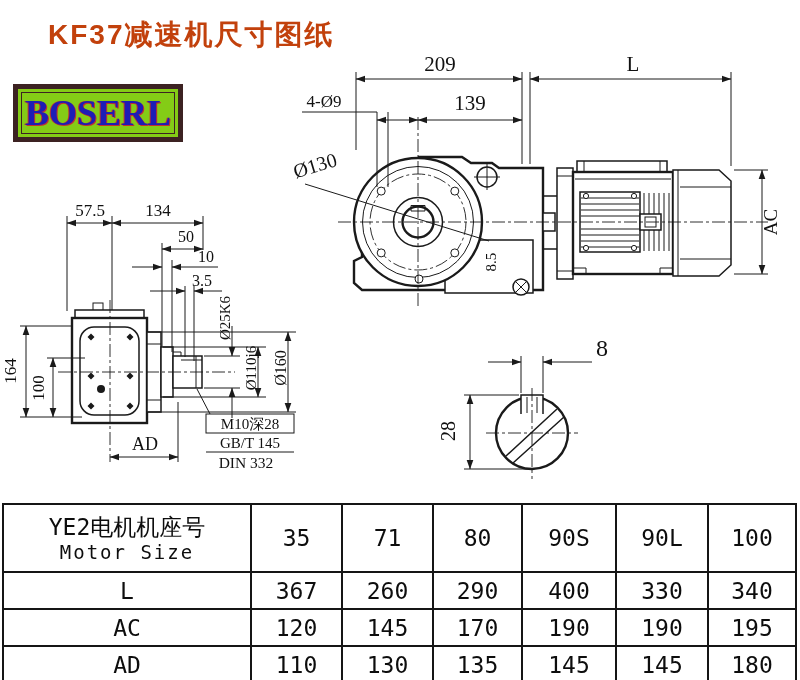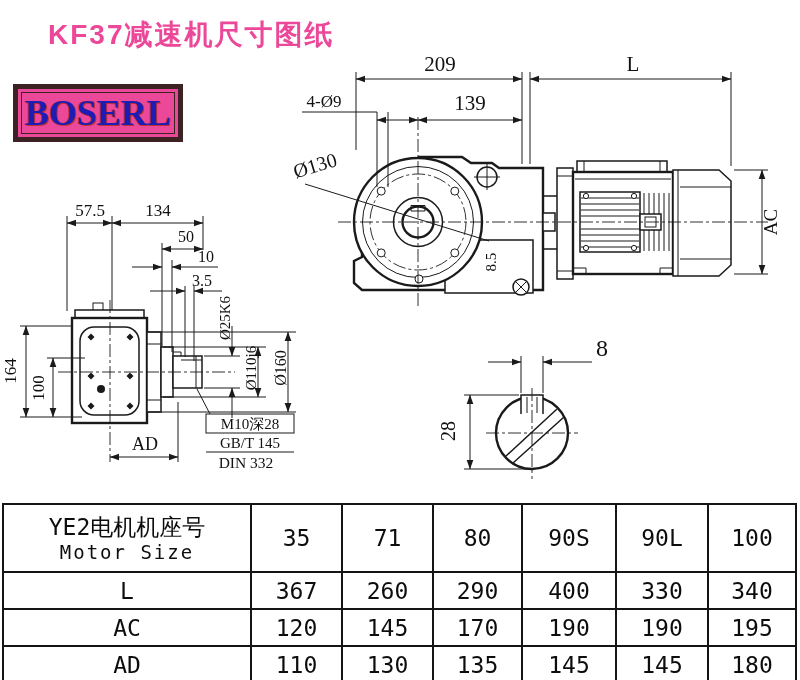--- a/index.html
+++ b/index.html
@@ -1,21 +1,21 @@
 <!DOCTYPE html>
 <html><head>
 <meta charset="utf-8">
 <style>
   html,body{margin:0;padding:0;}
   body{width:800px;height:680px;background:#ffffff;position:relative;overflow:hidden;
        font-family:"Liberation Sans",sans-serif;}
   .page-title{position:absolute;left:48px;top:16px;font-size:28px;font-weight:bold;
-       color:#ec4899;letter-spacing:2px;font-family:"Liberation Sans",sans-serif;}
+       color:#c2410c;letter-spacing:2px;font-family:"Liberation Sans",sans-serif;}
   .logo-box{position:absolute;left:13px;top:84px;width:160px;height:48px;
-       border:5px solid #3c2222;background:#ec4899;display:flex;align-items:center;justify-content:center;}
+       border:5px solid #3c2222;background:#84cc16;display:flex;align-items:center;justify-content:center;}
   .logo-inner{border:1px solid #3c2222;width:152px;height:40px;display:flex;align-items:center;justify-content:center;}
   .logo-text{font-family:"Liberation Serif",serif;font-size:36px;font-weight:bold;color:#1d1db5;
        line-height:1;text-shadow:1px 1px 0 #c03030,-1px 0 0 #c03030;}
   svg{position:absolute;left:0;top:0;}
   svg .ln{stroke:#1a1a1a;fill:none;}
   svg .thick{stroke-width:2.4;}
   svg .med{stroke-width:1.5;}
   svg .thin{stroke-width:1;}
   svg .cl{stroke:#1a1a1a;stroke-width:0.9;fill:none;stroke-dasharray:13 3 3 3;}
   svg .wf{fill:#ffffff;}

